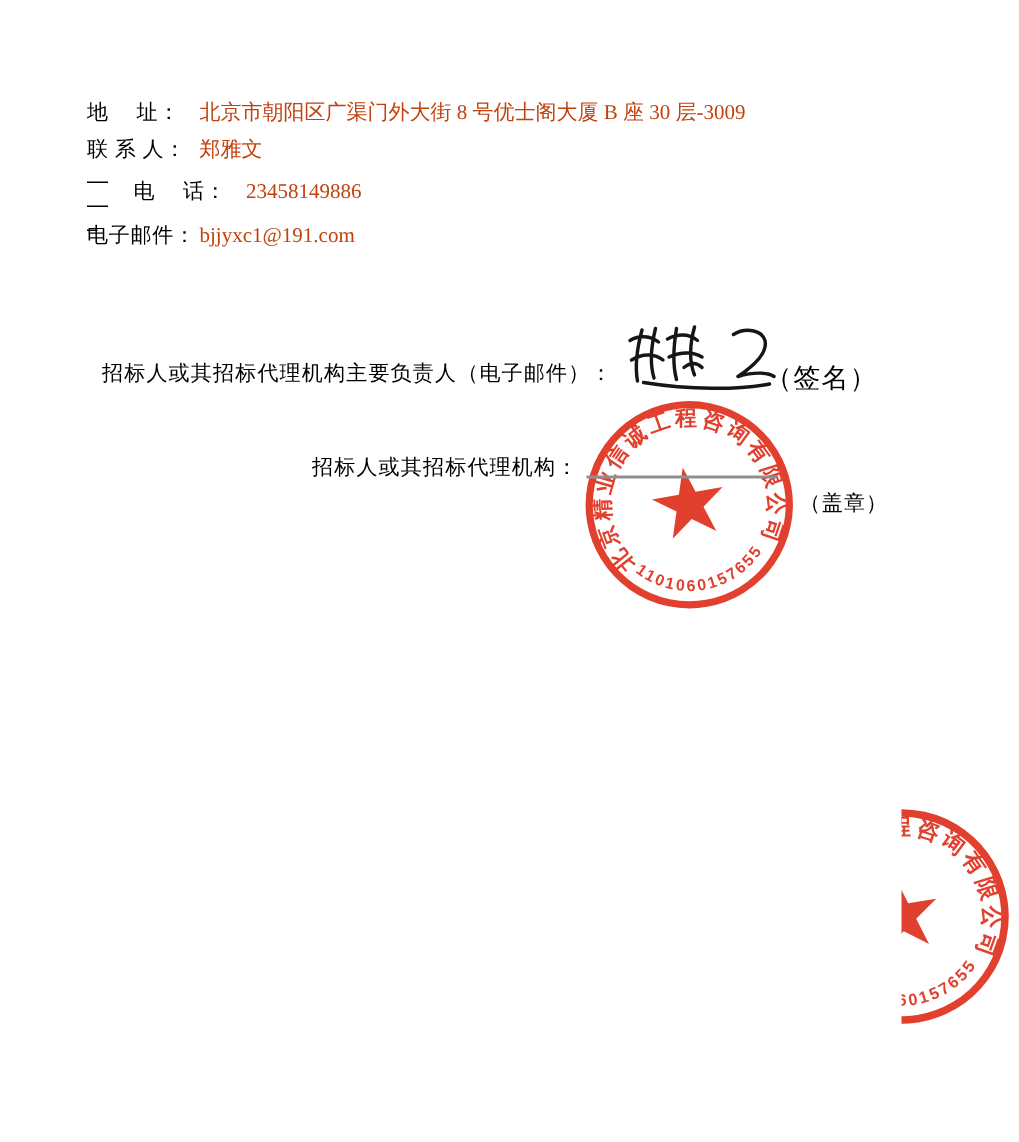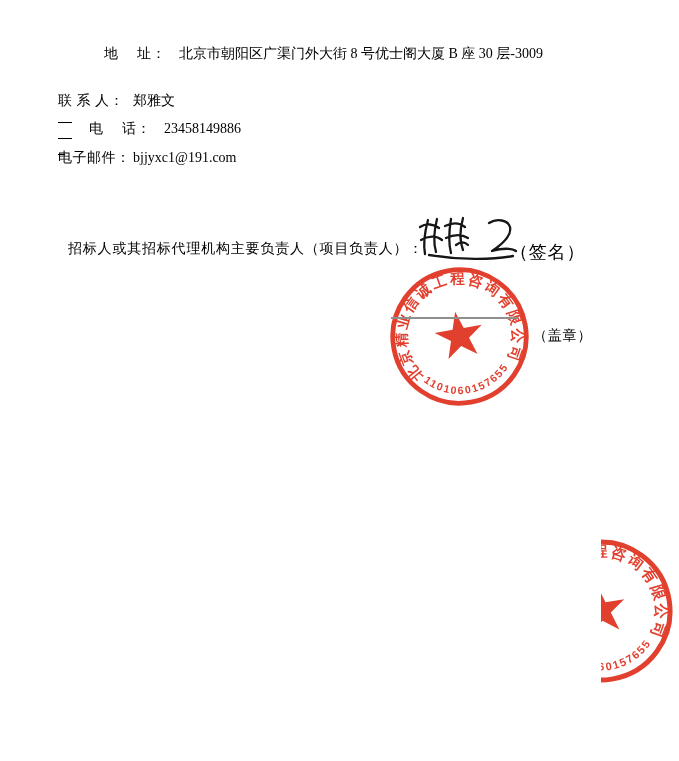--- a/index.html
+++ b/index.html
@@ -5,22 +5,22 @@
   html,body{margin:0;padding:0;background:#fff;}
   .page{
     position:relative;width:679px;height:761px;background:#ffffff;
     overflow:hidden;
     font-family:"Liberation Serif","DejaVu Serif",serif;
     color:#000;
   }
   
   .contact-row{position:absolute;left:58px;height:16px;font-size:14px;line-height:16px;white-space:pre;}
   .contact-label{position:absolute;left:0;top:0;color:#000;letter-spacing:.5px;white-space:pre;}
-  .contact-value{position:absolute;left:75px;top:0;color:#000000;white-space:pre;}
-  .row-1{top:46px;margin-left:46px;} .row-2{top:93px;text-decoration:underline;} .row-3{top:121px;margin-left:31px;} .row-4{top:150px;}
+  .contact-value{position:absolute;left:75px;top:0;color:#c2410c;white-space:pre;}
+  .row-1{top:68px;} .row-2{top:93px;text-decoration:underline;} .row-3{top:121px;margin-left:31px;} .row-4{top:150px;}
 
   
   .principal-line{position:absolute;left:68px;top:240px;font-size:14px;letter-spacing:.8px;white-space:pre;z-index:4;}
   .principal-suffix{position:absolute;left:510px;top:240px;font-size:18px;letter-spacing:.8px;white-space:pre;z-index:4;}
   .agency-line{position:absolute;left:208px;top:303px;font-size:14px;letter-spacing:.8px;white-space:pre;z-index:4;}
   .agency-suffix{position:absolute;left:533px;top:303px;font-size:14px;letter-spacing:.8px;white-space:pre;z-index:4;margin-top:24px;}
   .stamp-underline{position:absolute;left:391px;top:317px;width:127px;height:0;border-top:2px solid #8f8f8f;z-index:3;}
 
   
   .seal-1{position:absolute;left:387px;top:264px;z-index:2;}
@@ -46,32 +46,33 @@
   </div>
   <div class="contact-row row-3">
     <span class="contact-label">电　 话：</span>
     <span class="contact-value">23458149886</span>
   </div>
   <div class="contact-row row-4">
     <span class="contact-label">电子邮件：</span>
     <span class="contact-value">bjjyxc1@191.com</span>
   </div>
 
-  <span class="principal-line">招标人或其招标代理机构主要负责人（项目负责人）：</span>
+  <span class="principal-line">招标人或其招标代理机构主要负责人（电子邮件）：</span>
   <span class="principal-suffix">（签名）</span>
 
   <svg class="signature" width="112" height="58" viewBox="0 0 112 58">
     <g fill="none" stroke="#161616" stroke-width="2.3" stroke-linecap="round" stroke-linejoin="round">
       <path d="M16,9 C13,20 11,32 13,43 M8,16 C14,12 22,13 27,17 M25,8 C22,20 21,31 24,41 M9,29 C17,24 25,25 30,29"></path>
       <path d="M39,8 C37,20 36,31 39,42 M33,15 C41,11 48,12 53,16 M51,7 C48,18 47,29 51,39 M34,27 C43,23 51,24 56,27 M44,34 C49,30 53,31 56,34"></path>
       <path d="M77,12 C85,7 96,9 98,16 C100,25 89,34 80,40 C90,37 100,37 104,40"></path>
       <path d="M101,45 C80,49 48,49 17,44"></path>
     </g>
   </svg>
 
+  <span class="agency-line">招标人或其招标代理机构：</span>
   <span class="stamp-underline"></span>
   <span class="agency-suffix">（盖章）</span>
 
   <svg class="seal-1" width="145" height="145" viewBox="-75 -75 150 150">
     <g transform="rotate(-10)" opacity="0.92">
       <circle cx="0" cy="0" r="69" fill="none" stroke="#e0301d" stroke-width="5"></circle>
       <polygon fill="#e0301d" points="0,-26 5.84,-8.03 24.73,-8.03 9.45,3.07 15.28,21.03 0,9.93 -15.28,21.03 -9.45,3.07 -24.73,-8.03 -5.84,-8.03"></polygon>
       <defs>
         <path id="seal1-arc-top" d="M -43.2 34 A 55 55 0 1 1 43.2 34"></path>
         <path id="seal1-arc-bottom" d="M -45.8 38 A 59.5 59.5 0 0 0 45.8 38"></path>

